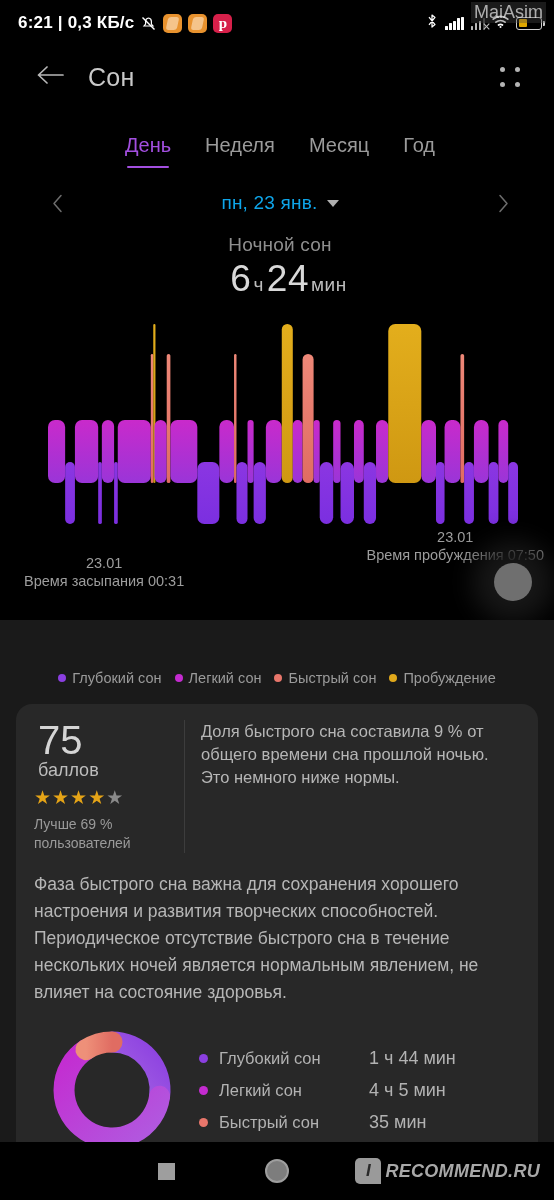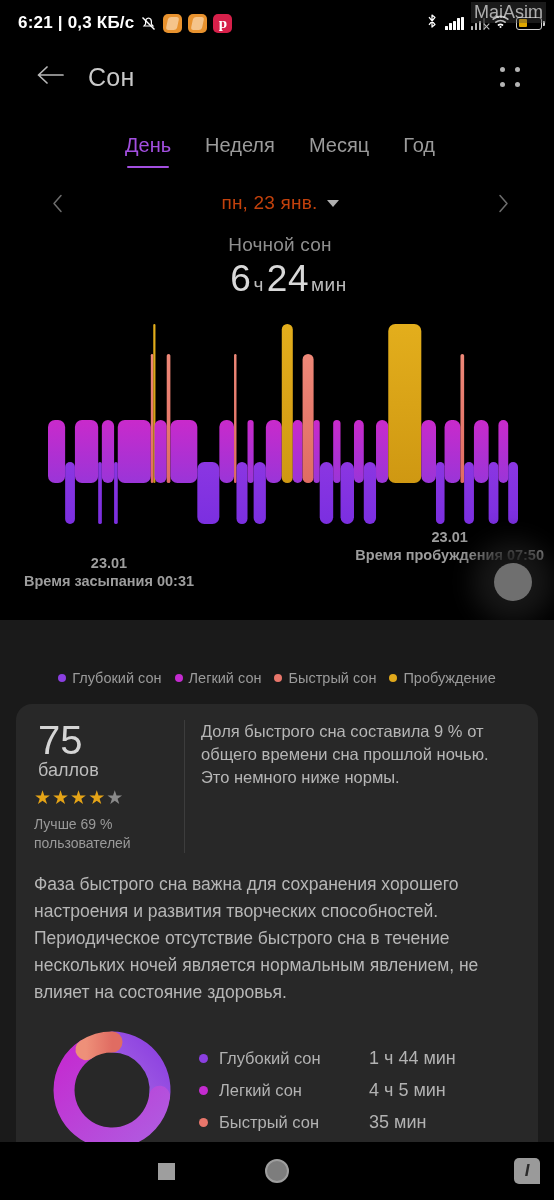--- a/index.html
+++ b/index.html
@@ -83,41 +83,40 @@
   .datenav {
     display:flex; align-items:center; justify-content:center;
     margin-top:18px; height:34px; position:relative;
   }
   .date-arrow {
     position:absolute; top:0; width:34px; height:34px;
     display:flex; align-items:center; justify-content:center;
   }
   .date-arrow.left { left:34px; }
   .date-arrow.right { right:34px; }
-  .date-label { color:#c2410c; font-size:19px; letter-spacing:.2px; }
+  .date-label { color:#0ea5e9; font-size:19px; letter-spacing:.2px; }
   .date-caret {
     display:inline-block; margin-left:9px; vertical-align:2px;
     width:0; height:0; border-left:6px solid transparent;
     border-right:6px solid transparent; border-top:7px solid #b0b0b0;
   }
 
   
   .summary { text-align:center; margin-top:14px; }
   .summary-label { color:#8e8e8e; font-size:19px; letter-spacing:.2px; }
   .summary-value { margin-top:2px; color:#d8d8d8; letter-spacing:.5px;margin-left:20px; }
   .summary-value .big { font-size:37px; font-weight:300; }
   .summary-value .unit { font-size:19px; color:#bdbdbd; margin:0 3px 0 2px; }
 
   
   .chart-wrap { position:relative; height:240px; margin-top:16px; }
   .chart-wrap svg { display:block; }
   .chart-note {
     position:absolute; color:#9d9d9d; font-size:14.5px; line-height:1.25;
     text-align:center;
-    font-weight:bold;
   }
   .chart-note .d { font-size:14.5px; display:block; }
   .note-left { left:18px; bottom:-34px; }
   .note-right { right:10px; bottom:-8px; }
 
   .scroll-knob {
     position:absolute; right:22px; bottom:-45px;
     width:38px; height:38px; border-radius:50%; background:#6f6f6f;
     box-shadow:0 0 26px 22px rgba(24,24,24,.95);
   }
@@ -446,15 +445,16 @@
     </div>
   </div>
 
   <div class="navbar">
     <div class="nav-recents"></div>
     <div class="nav-home"></div>
     <div class="wm">
       <div class="wm-badge">
           <span>I</span>
         </div>
+      <div class="wm-text">RECOMMEND.RU</div>
     </div>
   </div>
 </div>
 
 </body></html>

